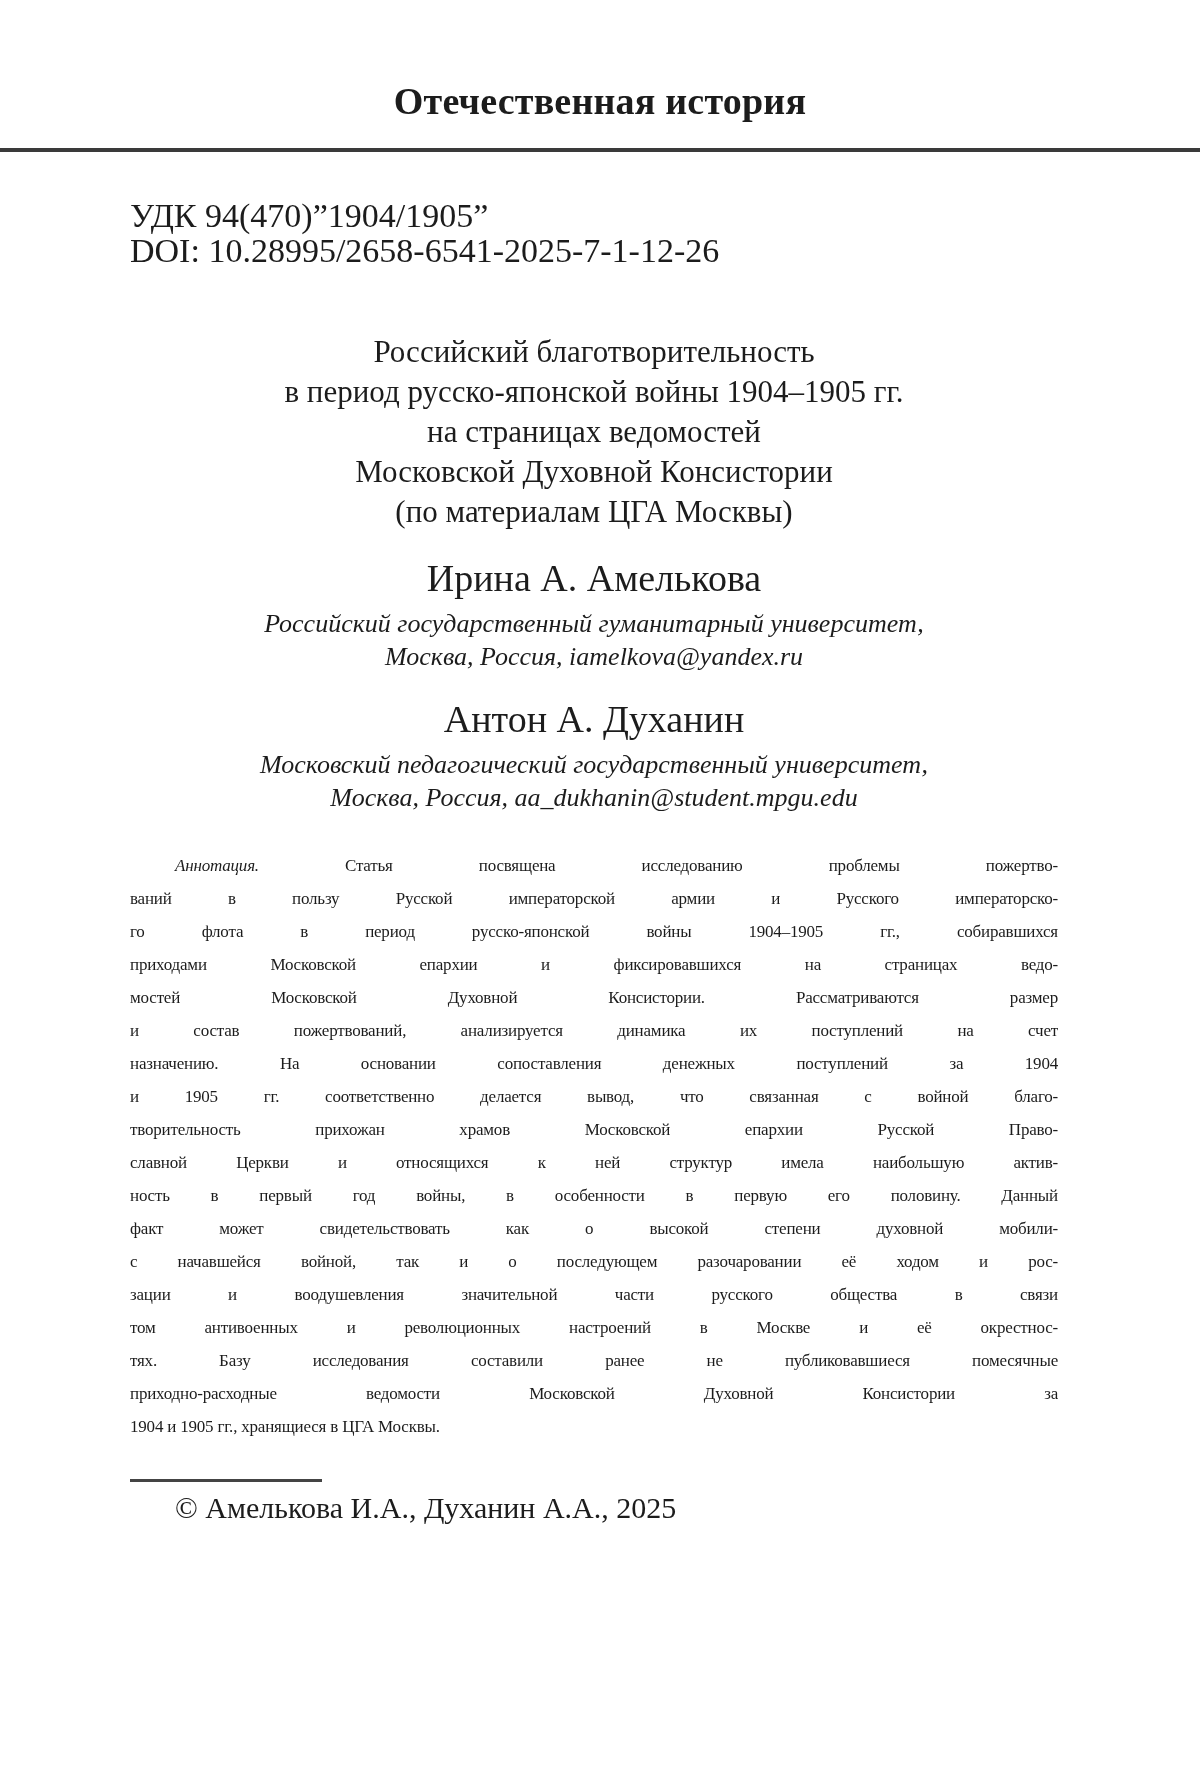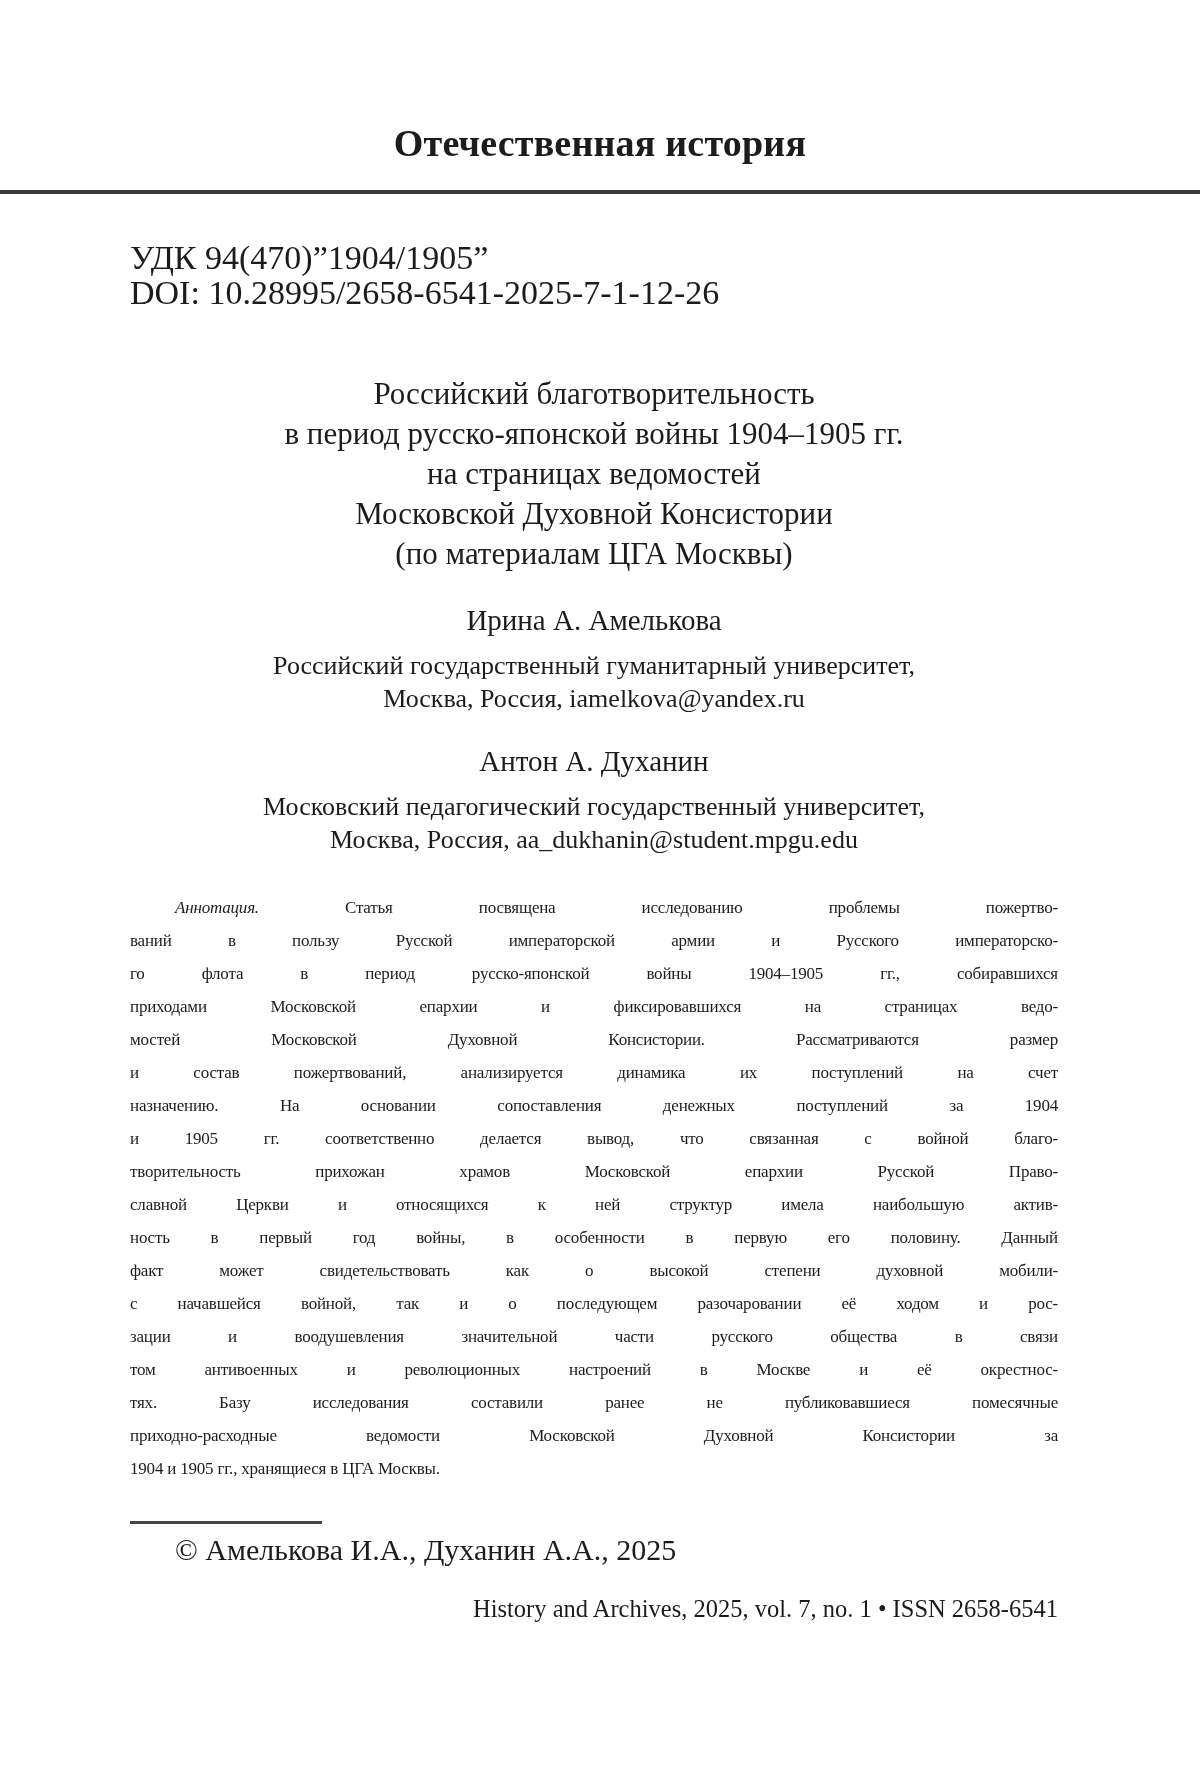--- a/index.html
+++ b/index.html
@@ -7,21 +7,21 @@
   .page {
     position: relative;
     width: 1200px;
     height: 1780px;
     background: #ffffff;
     overflow: hidden;
     font-family: "Liberation Serif", "DejaVu Serif", serif;
     color: #1c1c1c;
   }
   .running-head {
-    padding-top: 120px;
+    padding-top: 78px;
     text-align: center;
     font-weight: 700;
     font-size: 38px;
     line-height: 46px;
     letter-spacing: 0.2px;
   }
   .head-rule {
     margin-top: 24px;
     width: 100%;
     height: 4px;
@@ -38,30 +38,31 @@
   }
   .title {
     margin: 64px 0 0 0;
     font-weight: 400;
     font-size: 31px;
     line-height: 40px;
     text-align: center;
   }
   .author-name {
     margin-top: 28px;
-    font-size: 29px;
+    font-size: 38px;
     line-height: 36px;
     text-align: center;
   }
   .author-name.second { }
   .affiliation {
     margin-top: 11px;
     font-size: 26px;
     line-height: 33px;
     text-align: center;
+    font-style: italic;
   }
   .abstract {
     margin-top: 35px;
     font-size: 17px;
     line-height: 33px;
     letter-spacing: -0.2px;
   }
   .abs-line {
     text-align: justify;
     text-align-last: justify;
@@ -151,16 +152,15 @@
           <div class="abs-line">тях. Базу исследования составили ранее не публиковавшиеся помесячные</div>
           <div class="abs-line">приходно-расходные ведомости Московской Духовной Консистории за</div>
           <div class="abs-line last">1904 и 1905 гг., хранящиеся в ЦГА Москвы.</div>
         </div>
     </div>
 
     <div class="foot-rule"></div>
 
     <div class="copyright">© Амелькова И.А., Духанин А.А., 2025</div>
 
-    <div class="journal-footer">History and Archives, 2025, vol. 7, no. 1 • ISSN 2658-6541</div>
 
   </div>
 </div>
 
 </body></html>

